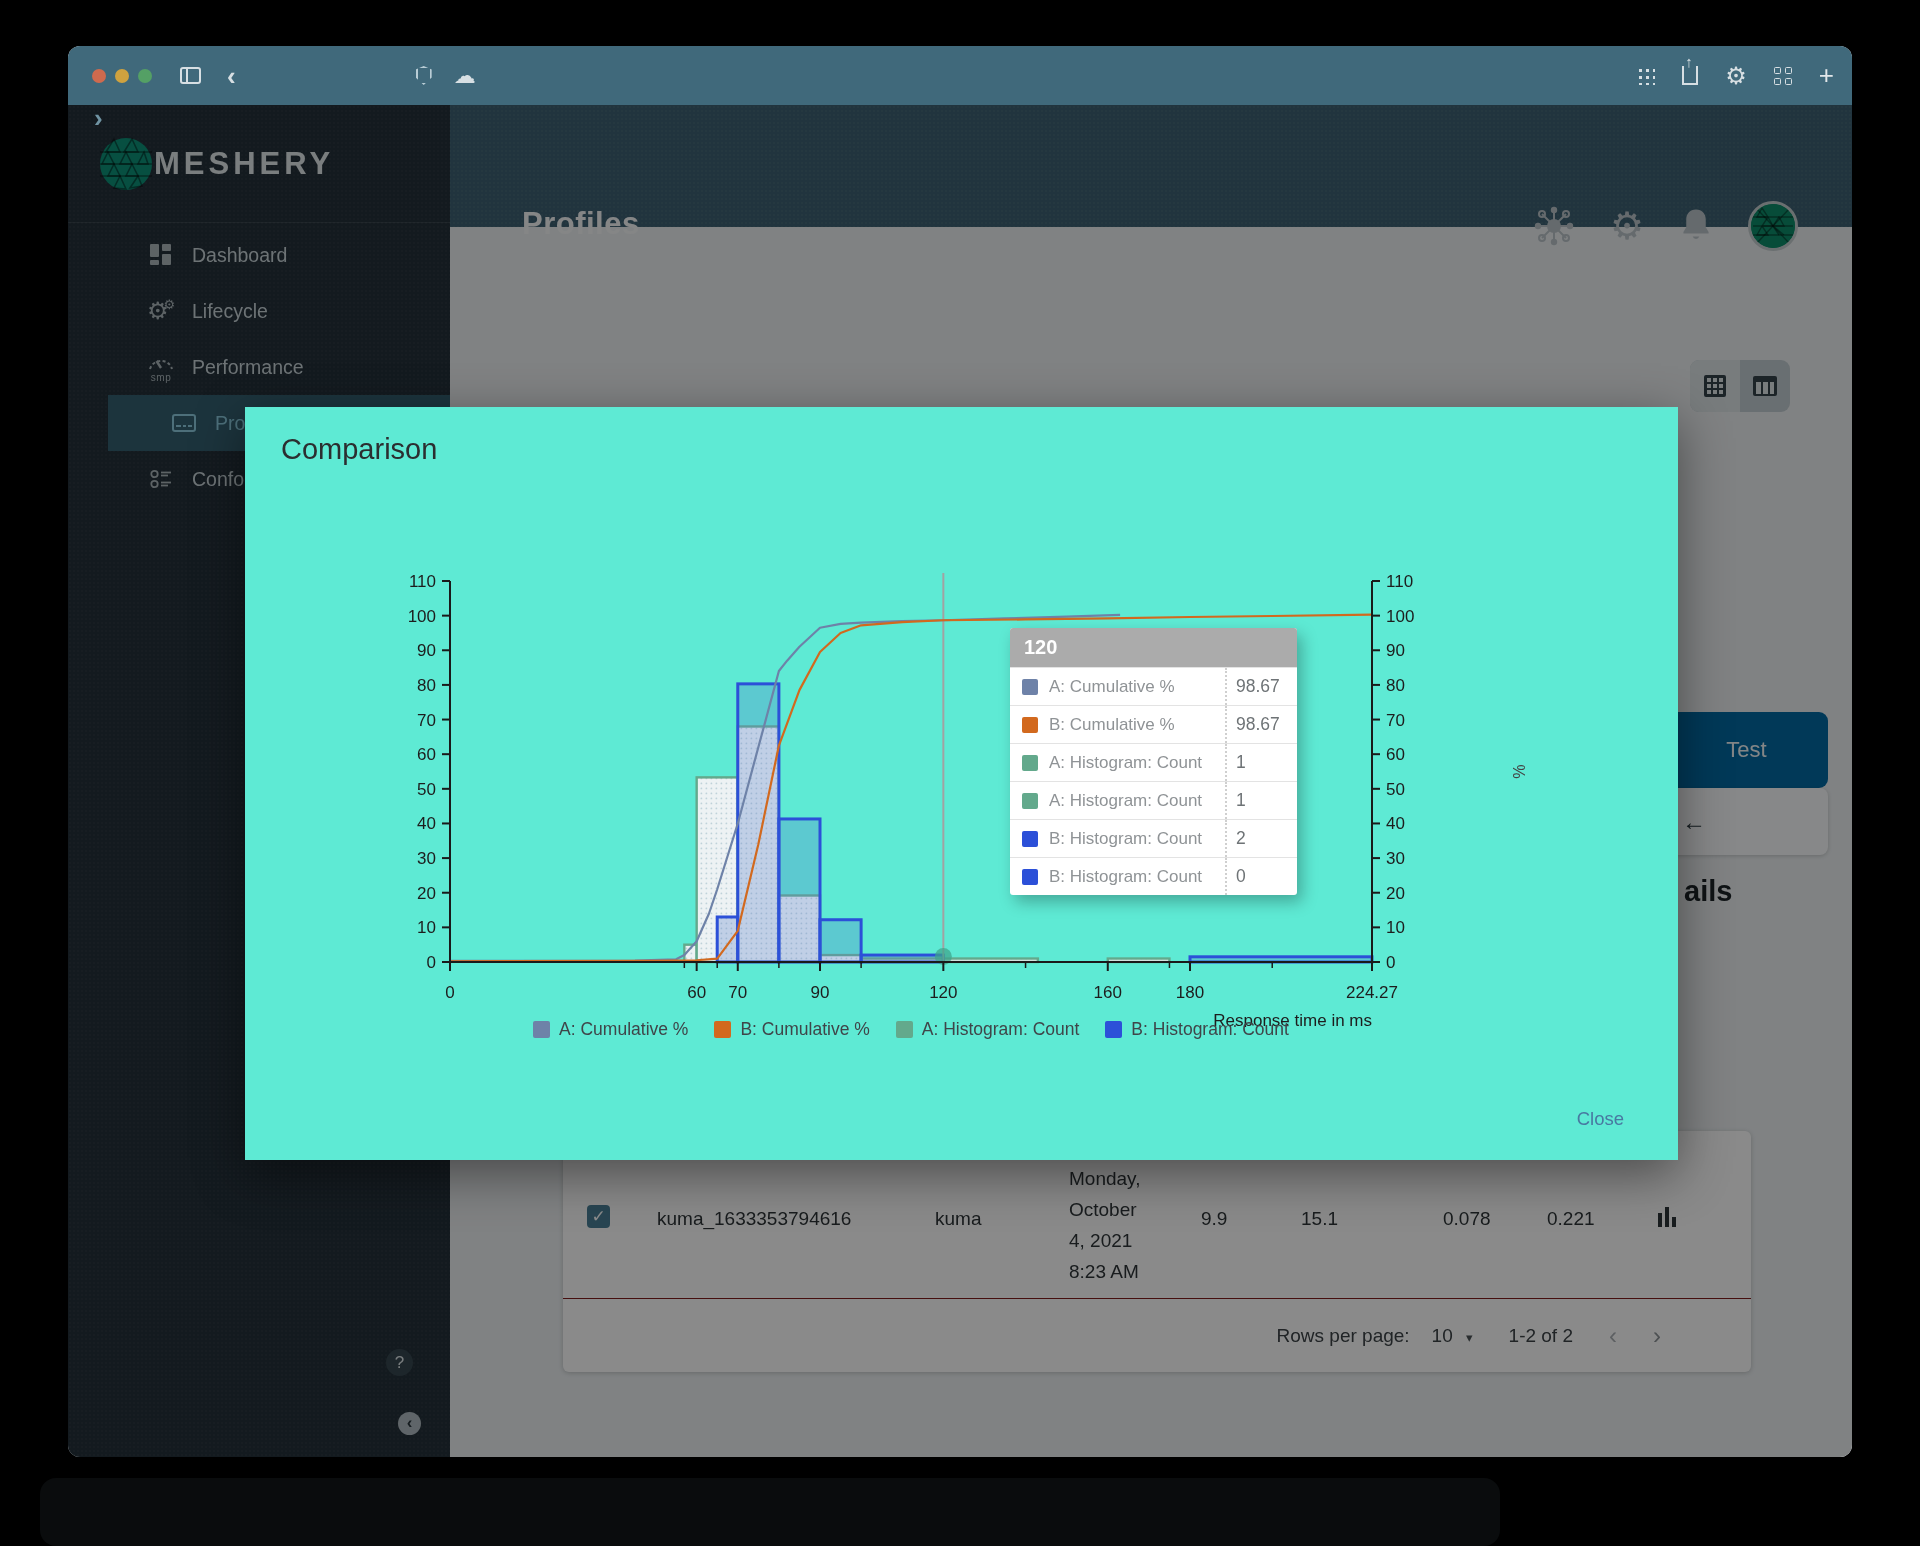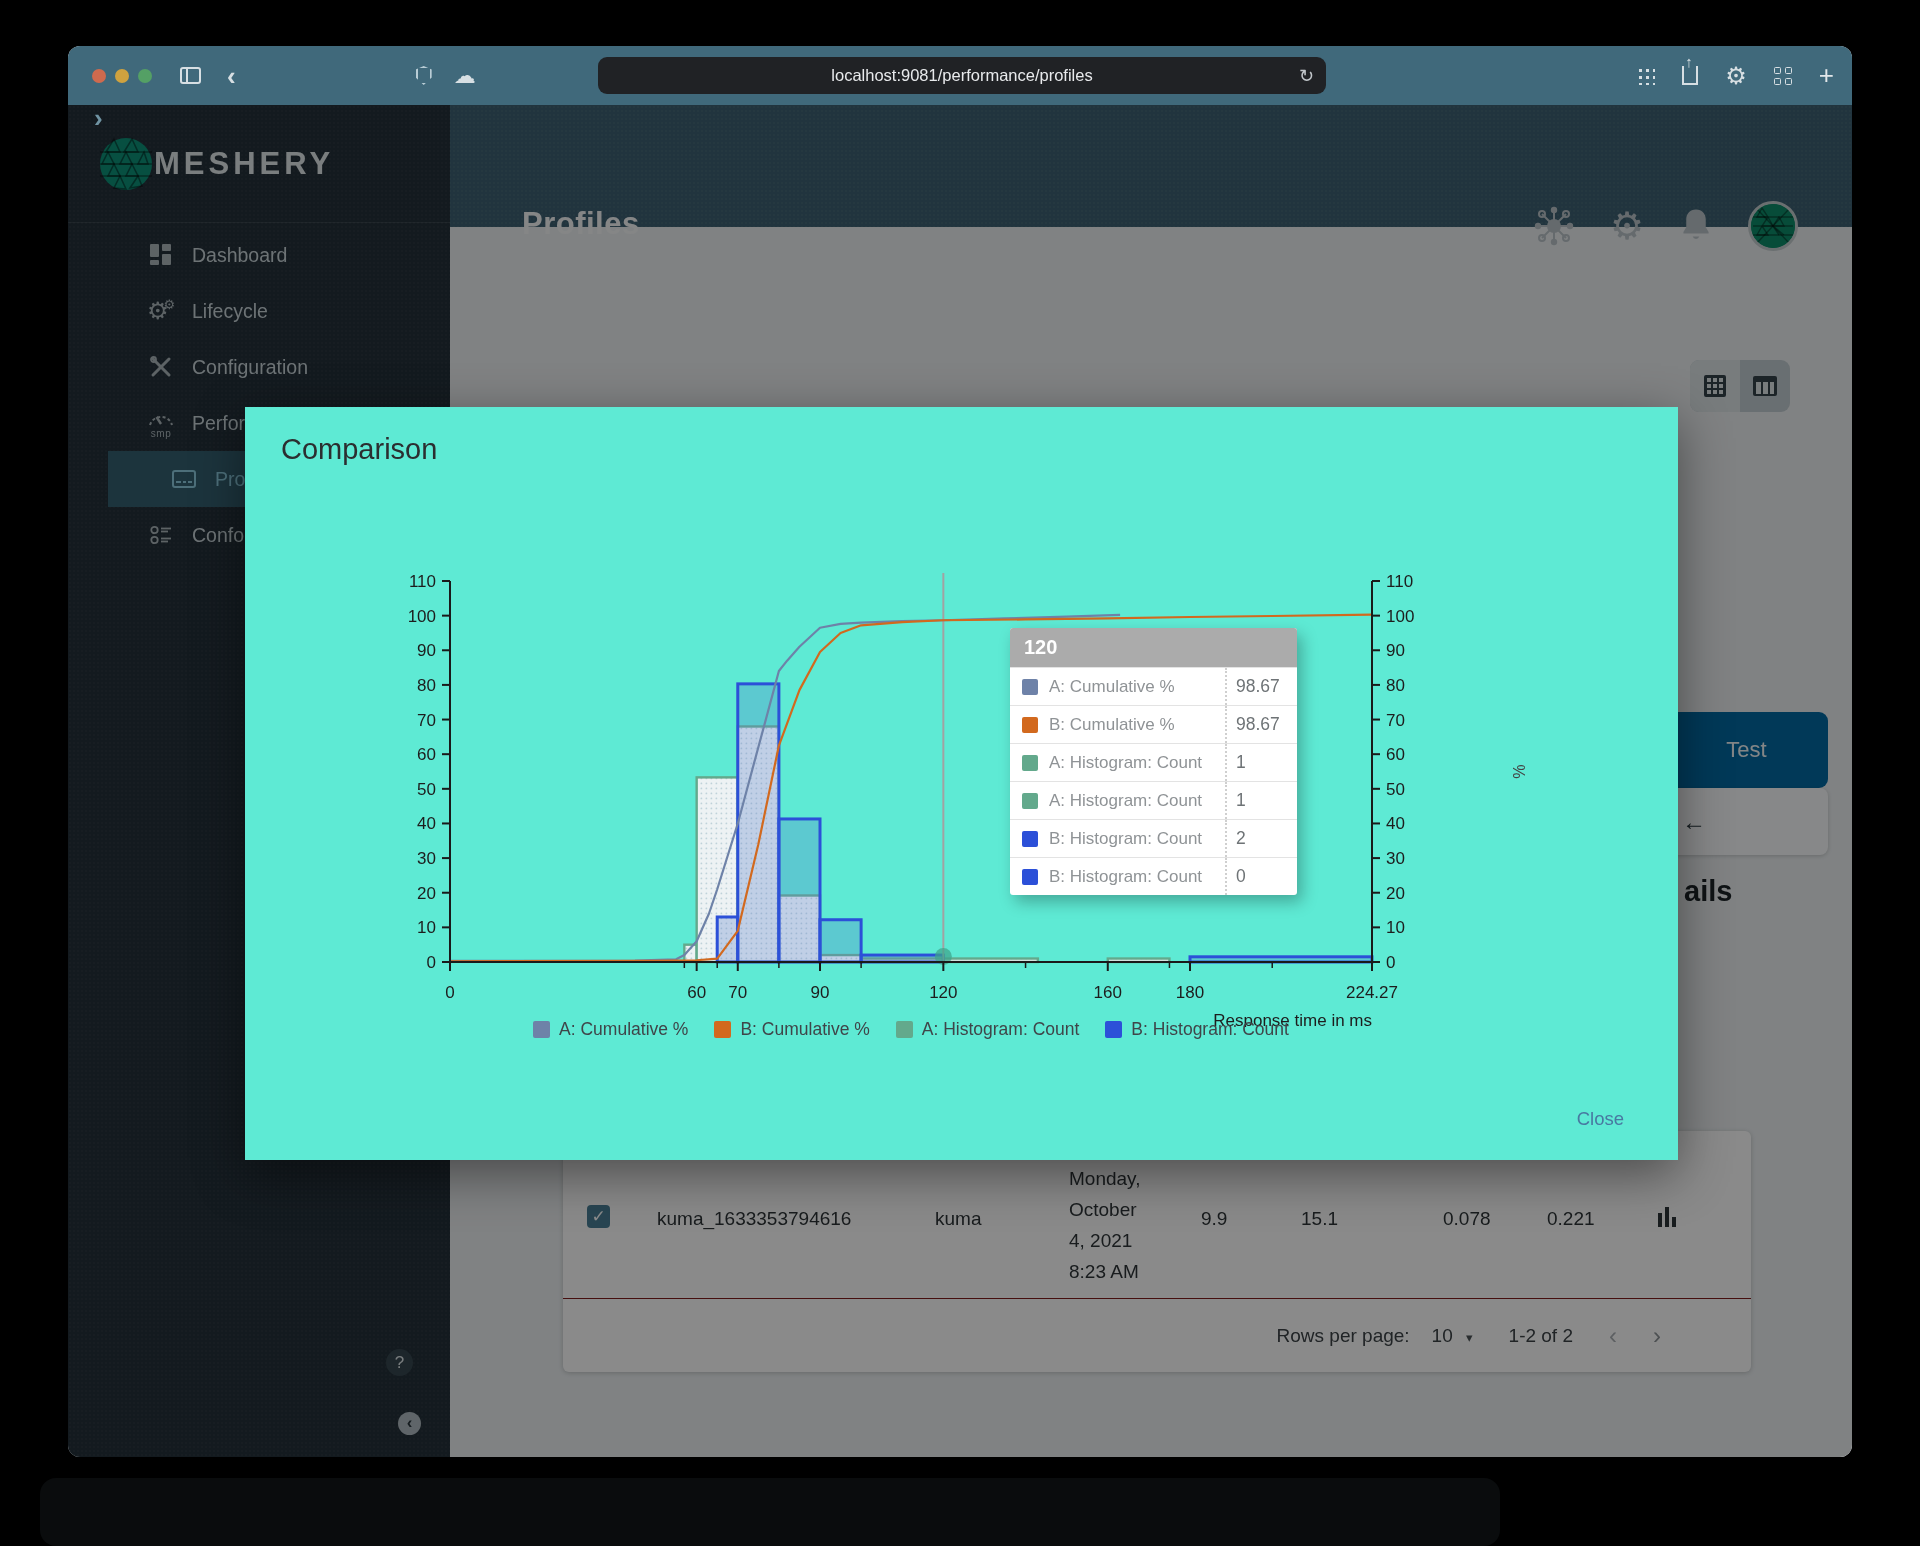--- a/index.html
+++ b/index.html
@@ -139,24 +139,20 @@
     <div class="traffic">
       <span class="tl-red"></span>
       <span class="tl-yellow"></span>
       <span class="tl-green"></span>
     </div>
     <div class="sb-toggle"></div>
     <div class="chrome-ic chev">‹</div>
     <div class="chrome-ic chev dim">›</div>
     <div class="shield"></div>
     <div class="cloud">☁</div>
-    <div class="urlbar">
-      <span>localhost:9081/performance/profiles</span>
-      <span class="reload">↻</span>
-    </div>
     <div class="chrome-right">
       <div class="grid-dots"></div>
       <div class="share-ic"></div>
       <div class="gear-ic">⚙</div>
       <div class="squares">
           <i></i>
           <i></i>
           <i></i>
           <i></i>
         </div>
@@ -238,30 +234,20 @@
               <rect x="12" y="0" width="9" height="7" rx="1"></rect>
             <rect x="12" y="10" width="9" height="11" rx="1"></rect>
               <rect x="0" y="16" width="9" height="5" rx="1"></rect>
           </svg>
           </span>
         <span>Dashboard</span>
       </div>
       <div class="nav-item">
         <span class="nicon" style="font-size:24px;">⚙<span style="font-size:13px; margin-left:-5px;">⚙</span></span>
         <span>Lifecycle</span>
-      </div>
-      <div class="nav-item">
-        <span class="nicon">
-          <svg width="22" height="22" viewBox="0 0 22 22" stroke="currentColor" stroke-width="3" stroke-linecap="round">
-            <line x1="3" y1="3" x2="19" y2="19"></line>
-              <line x1="19" y1="3" x2="3" y2="19"></line>
-            <circle cx="3.5" cy="3.5" r="2.5" fill="none" stroke-width="1.8"></circle>
-          </svg>
-          </span>
-        <span>Configuration</span>
       </div>
       <div class="nav-item">
         <span class="nicon">
           <span>
             <svg width="26" height="16" viewBox="0 0 26 16" fill="none" stroke="currentColor" stroke-width="2">
               <path d="M2 15 A 11.5 11.5 0 0 1 24 15" stroke-dasharray="3 2.4"></path>
               <line x1="13" y1="14" x2="8.5" y2="7" stroke-width="2.4"></line>
             </svg>
             <div class="gauge-smp">smp</div>
           </span>

